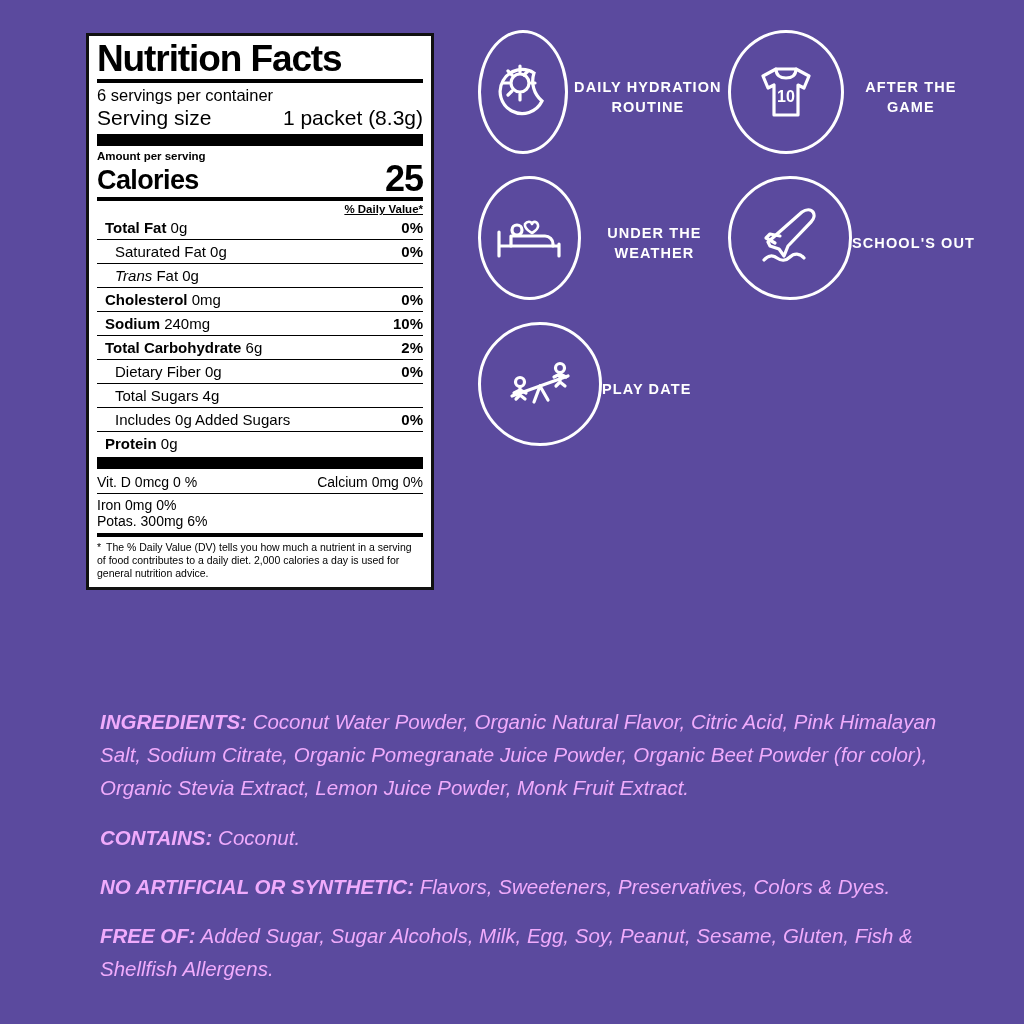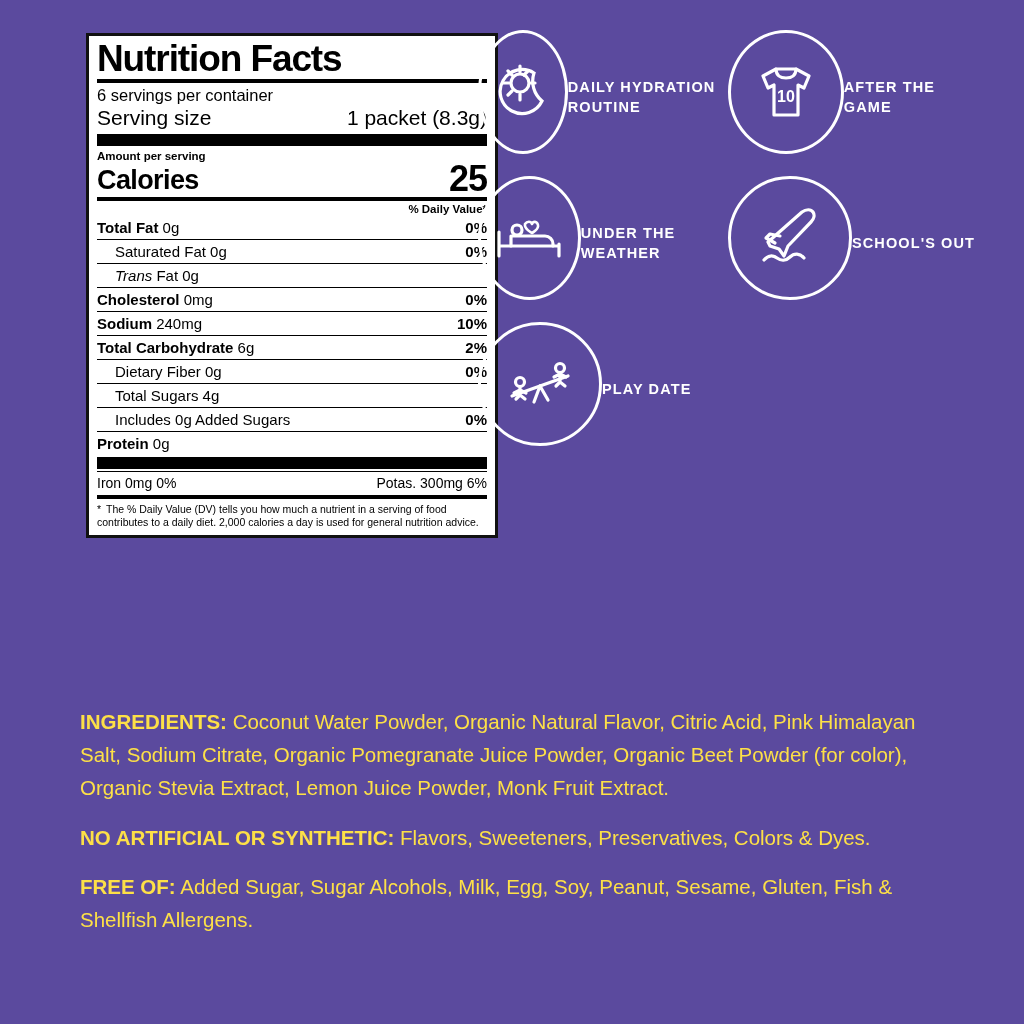--- a/index.html
+++ b/index.html
@@ -8,21 +8,21 @@
     background: #5b4a9e;
     font-family: "Liberation Sans", sans-serif;
     overflow: hidden;
   }
   .page { position: relative; width: 1024px; height: 1024px; }
 
   
   .nf-panel {
     position: absolute;
     left: 86px; top: 33px;
-    width: 412px;
+    width: 348px;
     background: #ffffff;
     border: 3px solid #111;
     padding: 4px 8px 6px 8px;
     color: #000;
     font-family: "Liberation Sans", sans-serif;
   }
   .nf-title {
     font-size: 37px; font-weight: 700; line-height: 1.02;
     letter-spacing: -1.1px;
     margin-bottom: 1px;
@@ -32,28 +32,28 @@
   .nf-servings { font-size: 16.5px; line-height: 1.35; padding: 1px 0 0; }
   .nf-serving-size { display: flex; justify-content: space-between; font-size: 21px; padding-bottom: 2px;}
   .nf-amount { font-size: 11.5px; font-weight: 700; padding-top: 2px; }
   .nf-cal-row {
     display: flex; align-items: flex-end; justify-content: space-between;
     padding-bottom: 1px;
     gap: 37px;
   }
   .nf-cal-label { font-size: 27px; font-weight: 700; letter-spacing: -0.6px; }
   .nf-cal-value { font-size: 36px; font-weight: 700; letter-spacing: -1px; line-height: 0.95;}
-  .nf-dv-head { text-align: right; font-size: 11.5px; font-weight: 700; padding: 2px 0 1px; }
+  .nf-dv-head { text-align: right; font-size: 11.5px; font-weight: 700; padding: 2px 0 1px; text-decoration: underline; }
   .nf-row {
     display: flex; justify-content: space-between;
     font-size: 15px; padding: 3px 0 3px;
     border-top: 1px solid #000;
   }
   .nf-row.indent .nf-name { padding-left: 18px; }
-  .nf-row .nf-name b { font-weight: 700; }
+  .nf-row .nf-name b { font-weight: 700; margin-left: 8px; }
   .nf-row .nf-pct { font-weight: 700; }
   .nf-row.no-top { border-top: none; }
   .nf-italic { font-style: italic; }
   .nf-vit {
     display: flex; justify-content: space-between;
     font-size: 14px; padding: 3px 0 3px;
     border-top: 1px solid #000;
   }
   .nf-foot {
     font-size: 10.5px; line-height: 1.25; padding-top: 4px;
@@ -72,30 +72,31 @@
   }
   .icon-cell { display: flex; flex-direction: row; align-items: center; }
   .icon-circle {
     width: 124px; height: 124px; border-radius: 50%;
     border: 3px solid #ffffff;
     display: flex; align-items: center; justify-content: center;
   }
   .icon-label {
     margin-top: 12px;
     color: #fff; font-size: 14.5px; font-weight: 700;
-    letter-spacing: 1.1px; text-align: left; line-height: 1.35;
+    letter-spacing: 1.1px; text-align: center; line-height: 1.35;
     text-transform: uppercase;
   }
 
   
   .textblock {
     position: absolute;
-    left: 80px; top: 705px;
+    left: 100px; top: 705px;
     width: 860px;
-    color: #fde047;
+    color: #f0abfc;
+    font-style: italic;
   }
   .tb-para {
     font-size: 20.5px; line-height: 1.62;
     margin-bottom: 16px;
     font-weight: 400;
   }
   .tb-para b { font-weight: 700; }
 </style>
 </head>
 <body>
@@ -157,21 +158,25 @@
           <span class="nf-pct">0%</span>
         </div>
         <div class="nf-row">
           <span class="nf-name"><b>Protein</b><span>  0g</span></span>
           <span class="nf-pct"></span>
         </div>
       </div>
 
     <div class="nf-rule-thick"></div>
     <div id="nf-vits">
-        <div class="nf-vit" style="border-top: 1px solid rgb(0, 0, 0);">
+        <div class="nf-vit no-top" style="border-top: none;">
+          <span>Vit. D 0mcg 0 %</span>
+          <span>Calcium 0mg 0%</span>
+        </div>
+        <div class="nf-vit" style="border-top: 1px solid rgb(0, 0, 0); flex-direction: column;">
           <span>Iron 0mg 0%</span>
           <span>Potas. 300mg 6%</span>
         </div>
       </div>
 
     <div class="nf-foot">
       <span class="star">*</span><span>The % Daily Value (DV) tells you how much a nutrient in a serving of food contributes to a daily diet. 2,000 calories a day is used for general nutrition advice.</span>
     </div>
   </div>
 
@@ -237,20 +242,23 @@
       <div class="icon-label">PLAY DATE</div>
     </div>
 
   </div>
 
   <div class="textblock">
     <div class="tb-para">
       <b>INGREDIENTS:</b><span> Coconut Water Powder, Organic Natural Flavor, Citric Acid, Pink Himalayan Salt, Sodium Citrate, Organic Pomegranate Juice Powder, Organic Beet Powder (for color), Organic Stevia Extract, Lemon Juice Powder, Monk Fruit Extract.</span>
     </div>
     <div class="tb-para">
+      <b>CONTAINS:</b><span> Coconut.</span>
+    </div>
+    <div class="tb-para">
       <b>NO ARTIFICIAL OR SYNTHETIC:</b><span> Flavors, Sweeteners, Preservatives, Colors &amp; Dyes.</span>
     </div>
     <div class="tb-para">
       <b>FREE OF:</b><span> Added Sugar, Sugar Alcohols, Milk, Egg, Soy, Peanut, Sesame, Gluten, Fish &amp; Shellfish Allergens.</span>
     </div>
   </div>
 
 </div>
 
 </body></html>

